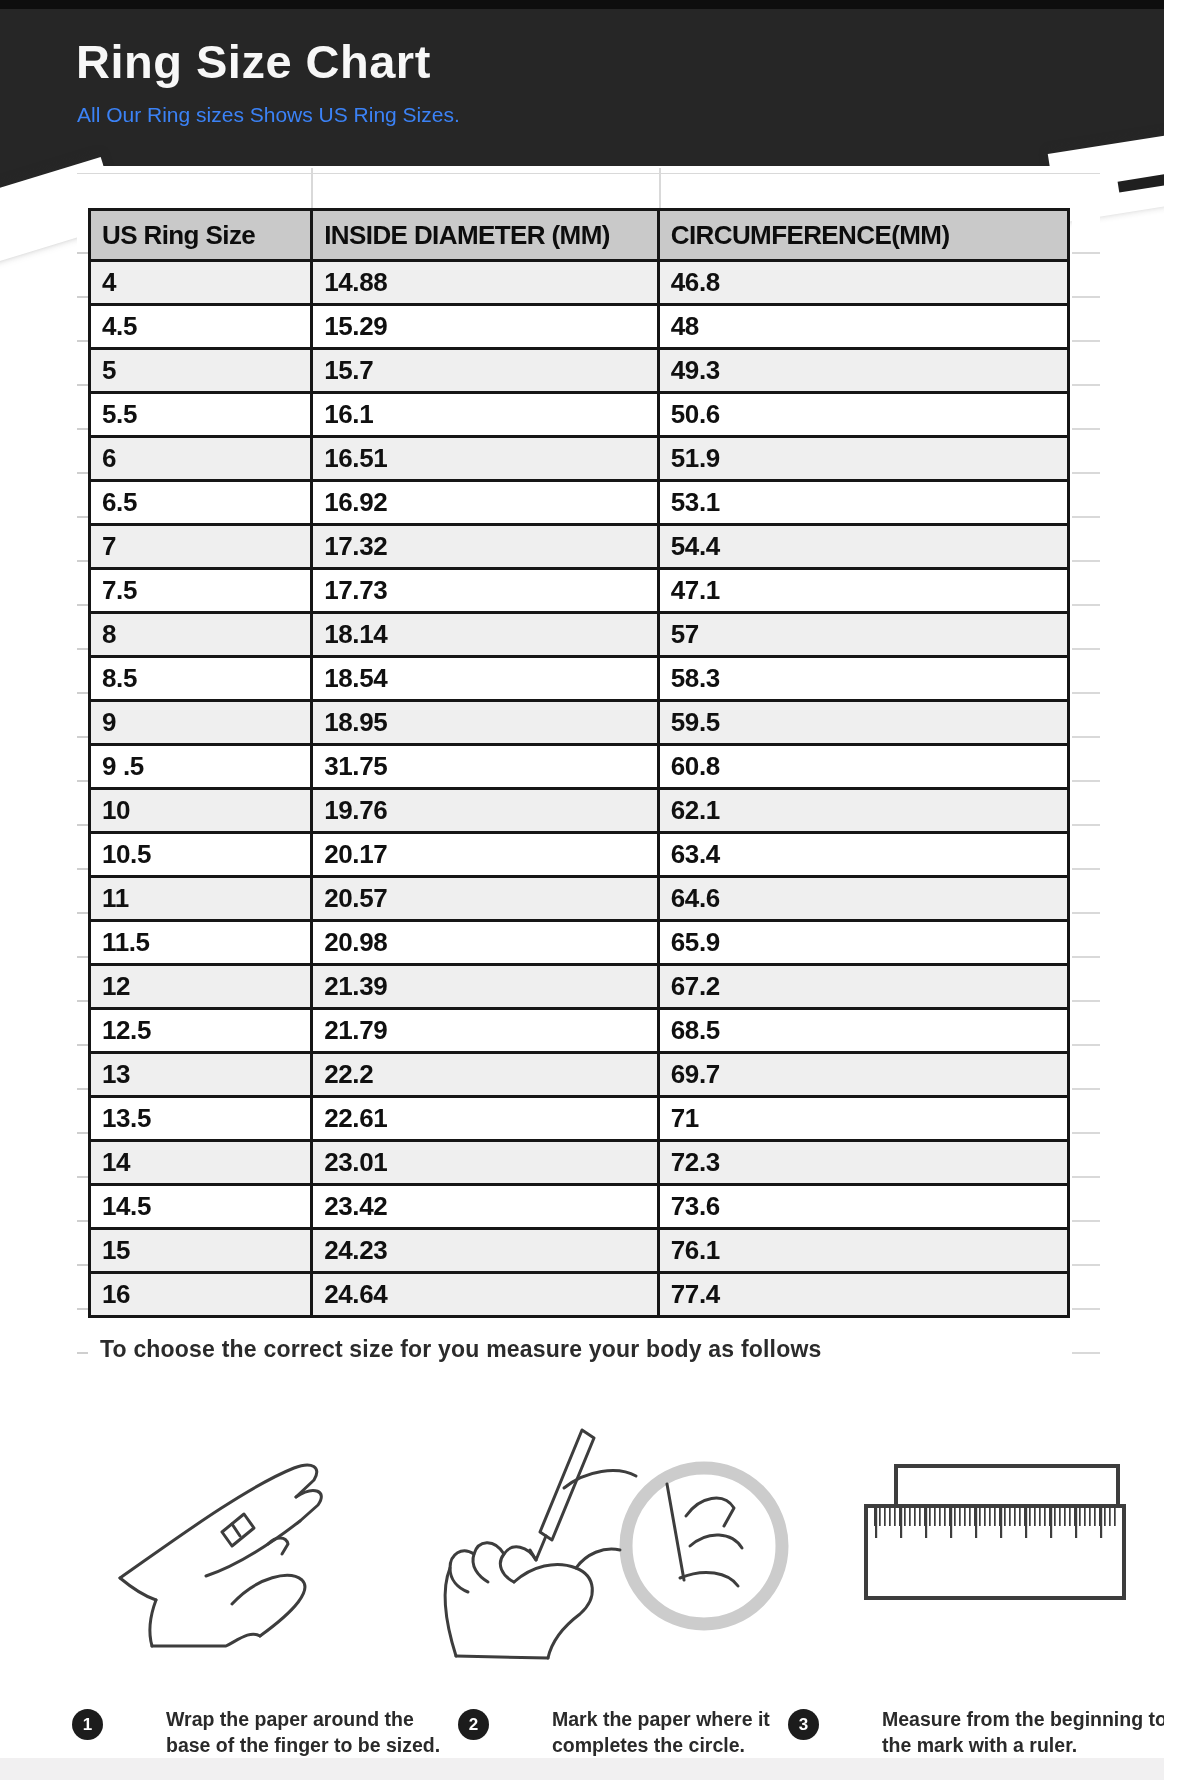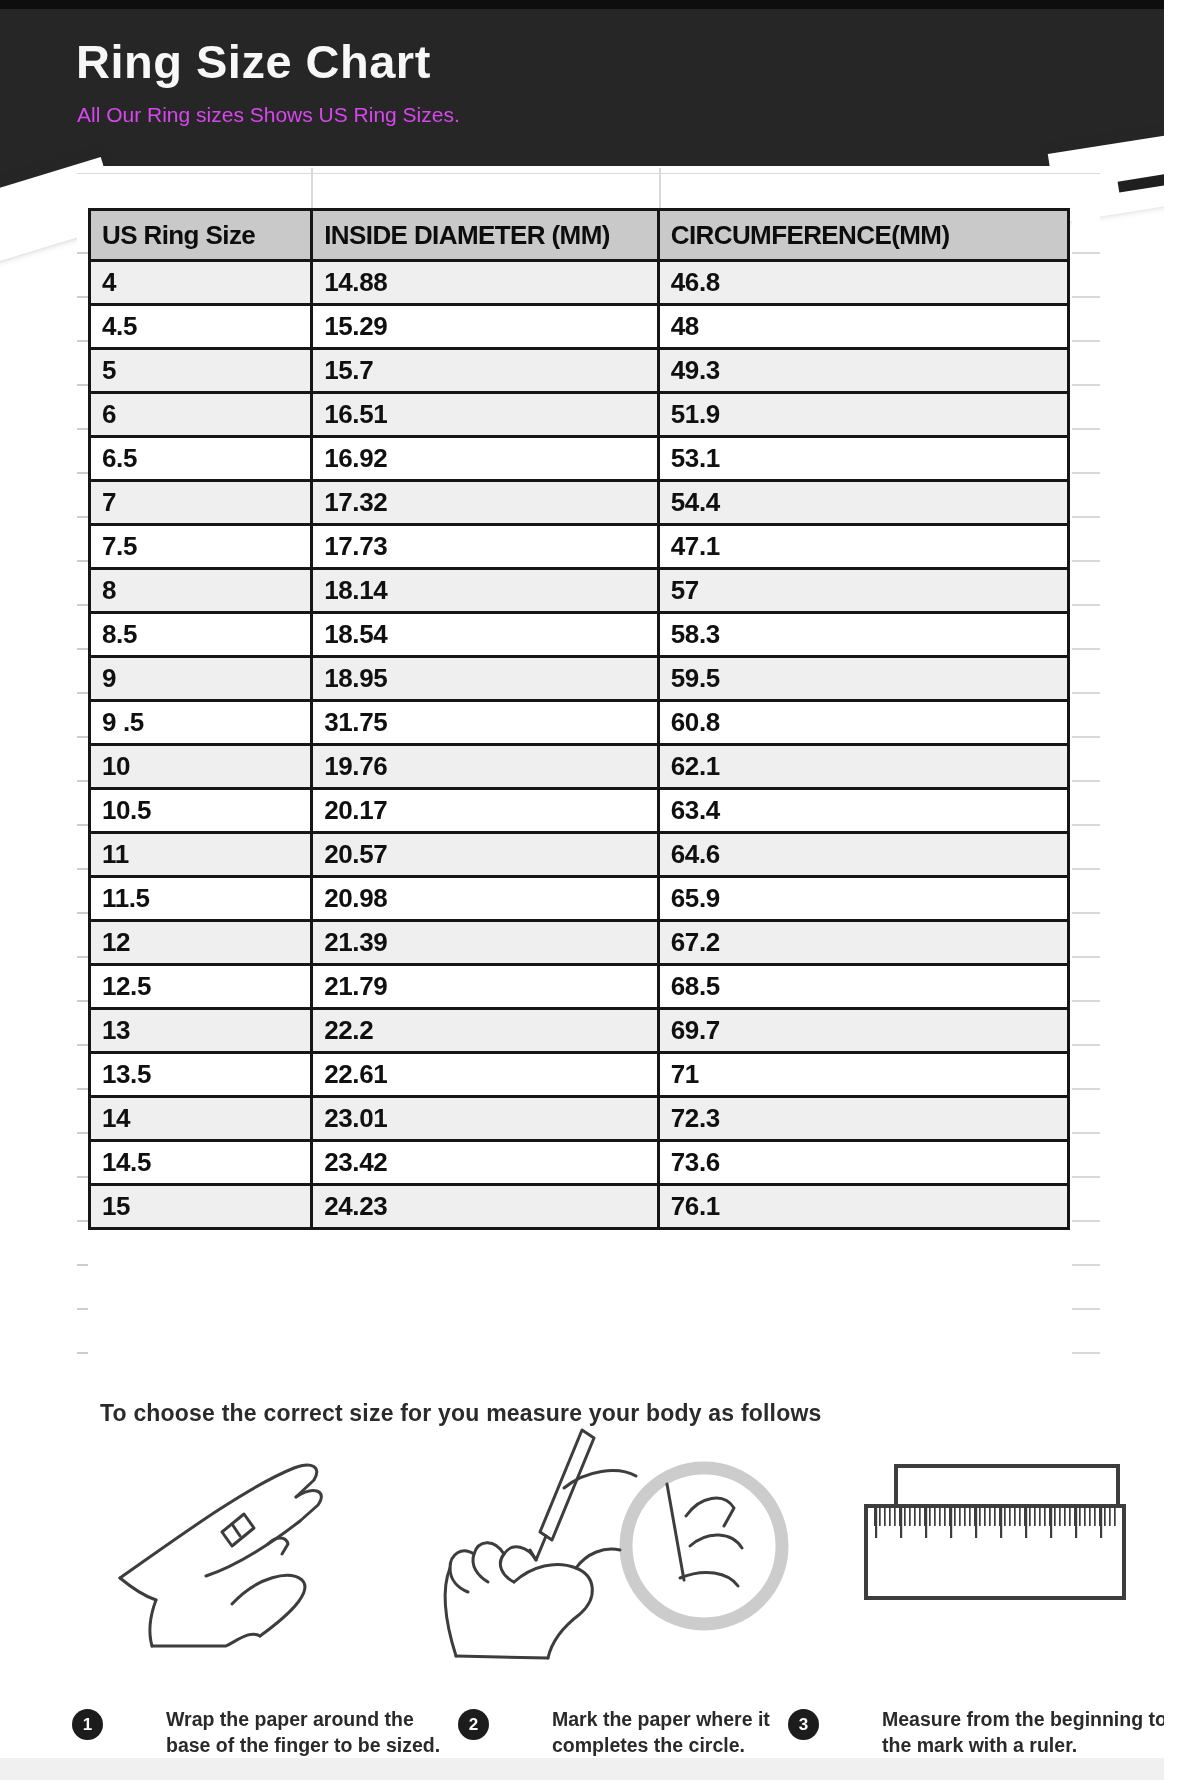--- a/index.html
+++ b/index.html
@@ -4,21 +4,21 @@
 <style>
   html,body{margin:0;padding:0;background:#ffffff;}
   .page{position:relative;width:1164px;height:1780px;background:#ffffff;overflow:hidden;
         font-family:"Liberation Sans",sans-serif;color:#1a1a1a;}
 
   
   .banner{position:absolute;left:0;top:0;width:1200px;height:192px;background:#262626;}
   .banner-topstrip{position:absolute;left:0;top:0;width:1200px;height:9px;background:#0e0e0e;}
   .banner-title{position:absolute;left:76px;top:34px;font-size:47px;font-weight:700;
                 color:#f7f7f7;letter-spacing:.5px;}
-  .banner-subtitle{position:absolute;left:77px;top:103px;font-size:21px;font-weight:500;color:#d946ef;}
+  .banner-subtitle{position:absolute;left:77px;top:103px;font-size:21px;font-weight:500;color:#3b82f6;}
   .wedge-left{position:absolute;left:-26px;top:176px;width:140px;height:70px;background:#ffffff;
               transform:rotate(-17deg);box-shadow:0 -3px 8px rgba(40,40,40,.55);}
   .wedge-right{position:absolute;left:1052px;top:138px;width:200px;height:70px;background:#ffffff;
                transform:rotate(-9deg);box-shadow:0 -3px 8px rgba(40,40,40,.45);}
   .dash-right{position:absolute;left:1118px;top:176px;width:72px;height:11px;background:#1f1f1f;
               transform:rotate(-9deg);}
 
   
   .sheet-top{position:absolute;left:77px;top:166px;width:1023px;height:44px;background:#ffffff;}
   .gl{position:absolute;background:#d9d9d9;}
@@ -34,21 +34,21 @@
   table.ring{position:absolute;left:88px;top:208px;width:982px;border-collapse:collapse;
              table-layout:fixed;padding-left:16px;}
   table.ring col.c1{width:22.7%;} table.ring col.c2{width:35.4%;} table.ring col.c3{width:41.9%;}
   table.ring th,table.ring td{border:3px solid #161616;text-align:left;padding:0 0 0 11px;
              font-weight:700;white-space:nowrap;overflow:hidden;}
   table.ring th{height:48px;background:#c9c9c9;font-size:26px;letter-spacing:-0.6px;color:#0d0d0d;}
   table.ring td{height:41px;background:#ffffff;font-size:26px;letter-spacing:-0.4px;color:#101010;}
   table.ring tr.alt td{background:#efefef;}
 
   
-  .intro{position:absolute;left:100px;top:1400px;font-size:23px;font-weight:700;color:#2b2b2b;
+  .intro{position:absolute;left:100px;top:1336px;font-size:23px;font-weight:700;color:#2b2b2b;
          letter-spacing:.2px;}
   .illus{position:absolute;}
   .illus svg{display:block;}
   .steps .step{position:absolute;display:flex;align-items:flex-start;}
   .badge{width:31px;height:31px;border-radius:50%;background:#1c1c1c;color:#ffffff;flex:0 0 31px;
          font-size:17px;font-weight:700;display:flex;align-items:center;justify-content:center;
          margin-right:15px;margin-top:3px;}
   .step-text{font-size:19.5px;font-weight:700;color:#2a2a2a;line-height:1.35;margin-left:48px;}
   .step1{left:72px;top:1706px;width:380px;}
   .step2{left:458px;top:1706px;width:320px;}
@@ -98,20 +98,25 @@
         <tr>
           <td>4.5</td>
           <td>15.29</td>
           <td>48</td>
         </tr>
         <tr class="alt">
           <td>5</td>
           <td>15.7</td>
           <td>49.3</td>
         </tr>
+        <tr>
+          <td>5.5</td>
+          <td>16.1</td>
+          <td>50.6</td>
+        </tr>
         <tr class="alt">
           <td>6</td>
           <td>16.51</td>
           <td>51.9</td>
         </tr>
         <tr>
           <td>6.5</td>
           <td>16.92</td>
           <td>53.1</td>
         </tr>
@@ -192,20 +197,25 @@
         </tr>
         <tr>
           <td>14.5</td>
           <td>23.42</td>
           <td>73.6</td>
         </tr>
         <tr class="alt">
           <td>15</td>
           <td>24.23</td>
           <td>76.1</td>
+        </tr>
+        <tr class="alt">
+          <td>16</td>
+          <td>24.64</td>
+          <td>77.4</td>
         </tr>
       </tbody>
   </table>
 
   <div class="intro">To choose the correct size for you measure your body as follows</div>
 
   <div class="illus" style="left:108px;top:1428px;">
     <svg width="310" height="235" viewBox="0 0 310 235" fill="none" stroke="#3d3d3d" stroke-width="3" stroke-linecap="round" stroke-linejoin="round">
       <path d="M12 150 C 58 118, 136 60, 186 40 C 204 33, 214 39, 206 52 L 188 69"></path>
       <path d="M188 69 C 206 57, 220 63, 210 77 L 192 93"></path>

